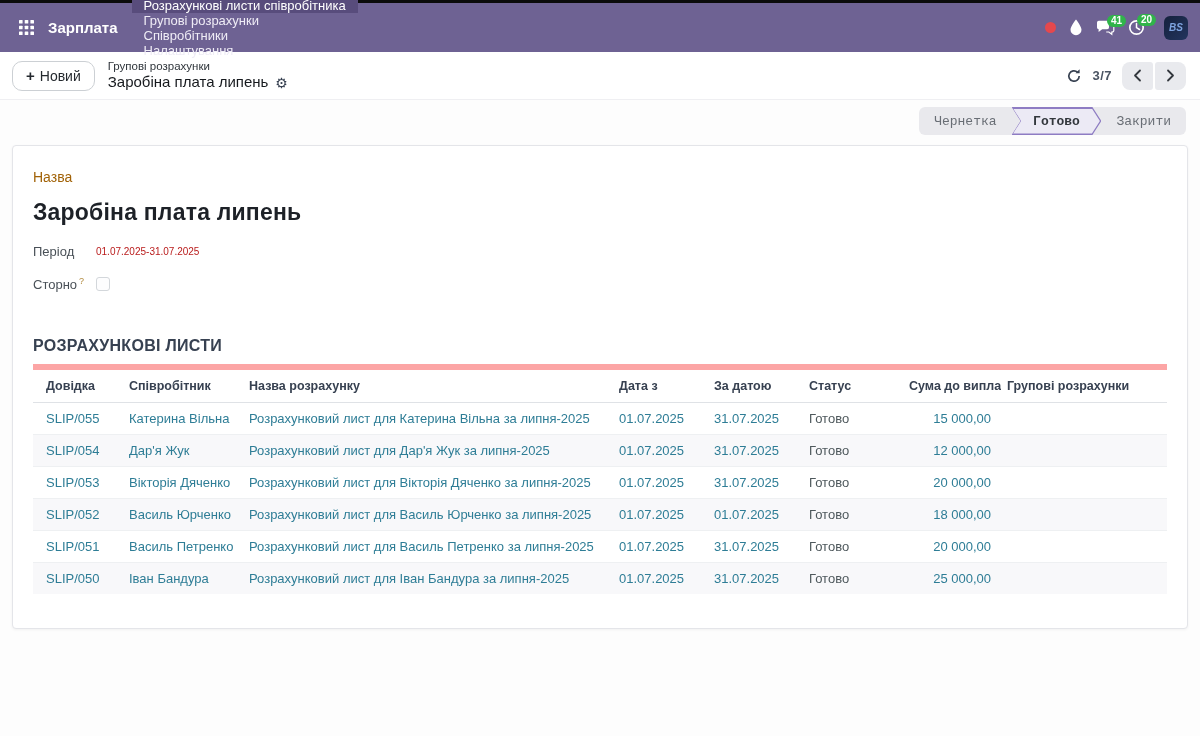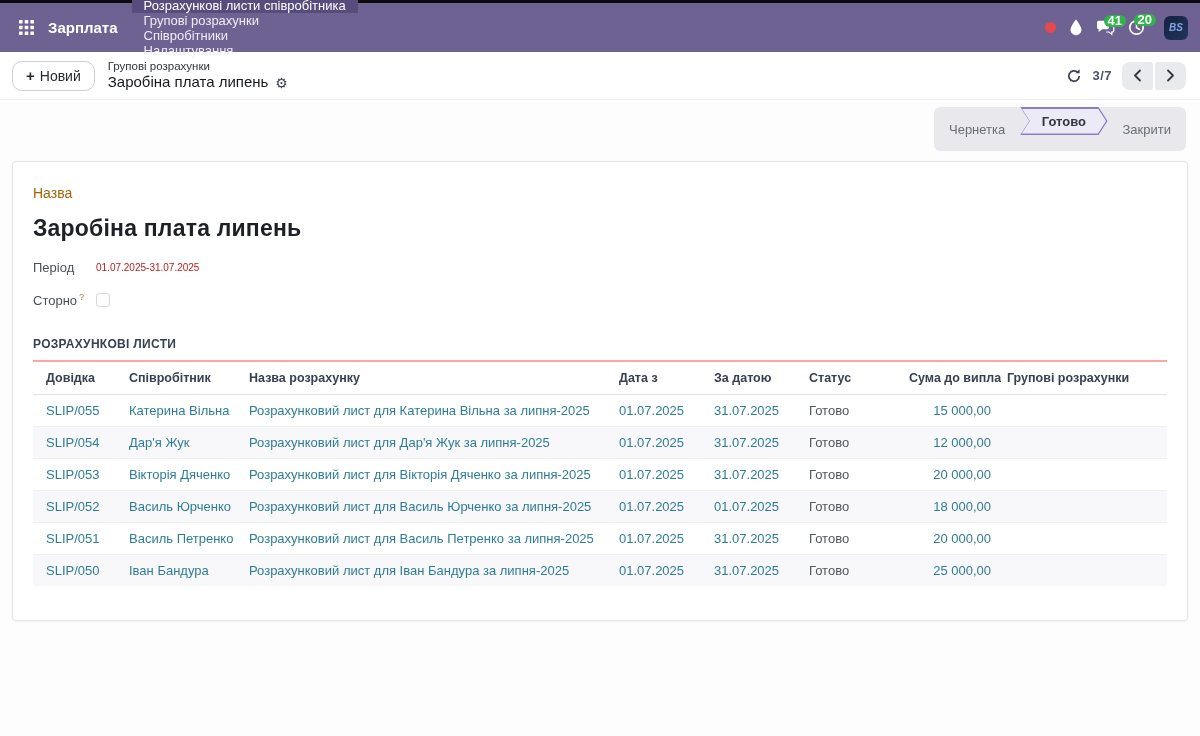--- a/index.html
+++ b/index.html
@@ -14,21 +14,21 @@
   .nav-left { display:flex; align-items:center; padding-left:12px; }
   .apps-btn { width:28px; height:33px; display:flex; align-items:center; justify-content:center; cursor:pointer; }
   .app-label { font-size:15px; font-weight:bold; padding:0 14px 0 8px; display:flex; align-items:center; }
   .nav-menu { display:flex; align-items:stretch;flex-direction:column; }
   .nav-item { font-size:13px; color:#efecf6; padding:0 12px; display:flex; align-items:center; cursor:pointer; white-space:nowrap; }
   .nav-item.active { background:#584C7C; color:#fff; }
   .nav-right { margin-left:auto; display:flex; align-items:center; gap:13px; padding-right:12px; }
   .record-dot { width:11px; height:11px; border-radius:50%; background:#E5484D; }
   .systray-icon { position:relative; display:flex; align-items:center; }
   .badge { position:absolute; top:-5px; right:-11px; background:#30B44A; color:#fff;
-    font-size:13px; font-weight:bold; border-radius:9px; padding:1px 4px; line-height:10px; }
+    font-size:10px; font-weight:bold; border-radius:9px; padding:1px 4px; line-height:10px; }
   .avatar { width:24px; height:24px; border-radius:6px; margin-left:6px;
     background:linear-gradient(135deg,#15213d,#23355e); color:#7ea4e0;
     font-size:10px; font-weight:bold; font-style:italic; display:flex; align-items:center; justify-content:center; }
 
   
   .control-panel { height:48px; background:#fff; display:flex; align-items:center;
     padding:0 14px 0 12px; border-bottom:1px solid #efeff2; }
   .btn-new { display:flex; align-items:center; gap:5px; background:#fff; border:1px solid #ccd0d4;
     border-radius:10px; padding:6px 13px; font-size:14px; color:#24292e; cursor:pointer;
     font-family:"Liberation Sans", sans-serif; }
@@ -43,42 +43,42 @@
   .refresh-btn { cursor:pointer; display:flex; align-items:center; }
   .pager-text { font-size:13px; color:#4b5563; letter-spacing:.5px; }
   .pager-btns { display:flex; gap:2px; }
   .pager-btn { width:31px; height:28px; background:#e9eaee; border:none; border-radius:8px;
     display:flex; align-items:center; justify-content:center; cursor:pointer; }
   .pager-btn:first-child { border-top-right-radius:3px; border-bottom-right-radius:3px; }
   .pager-btn:last-child { border-top-left-radius:3px; border-bottom-left-radius:3px; }
 
   
   .status-row { display:flex; justify-content:flex-end; padding:7px 14px 10px; }
-  .statusbar { display:flex; background:#e9e9ed; border-radius:6px; height:44px; overflow:hidden; align-items:stretch; }
+  .statusbar { display:flex; background:#e9e9ed; border-radius:6px; height:28px; overflow:hidden; align-items:stretch;font-family:Liberation Mono, monospace; }
   .step { font-size:13px; color:#696e75; display:flex; align-items:center; padding:0 15px; cursor:pointer; white-space:nowrap; }
   .step-active-wrap { position:relative; height:28px; cursor:pointer; }
   .step-arrow { height:100%; background:#8E7CC3; padding:0; display:flex;
     clip-path:polygon(0 0, calc(100% - 9px) 0, 100% 50%, calc(100% - 9px) 100%, 0 100%, 9px 50%); }
   .step-arrow-inner { margin:1.5px; flex:1; background:#ECEAF5; display:flex; align-items:center;
     justify-content:center; padding:0 20px; font-size:13px; font-weight:bold; color:#33373d;
     clip-path:polygon(0 0, calc(100% - 8px) 0, 100% 50%, calc(100% - 8px) 100%, 0 100%, 8px 50%); }
 
   
   .sheet { margin:0 12px; background:#fff; border:1px solid #e4e5e9; border-radius:4px;
     box-shadow:0 1px 3px rgba(0,0,0,.05); padding:23px 20px 34px; }
   .field-label-sm { font-size:14px; color:#a16207; margin-bottom:14px; }
   .record-title { font-size:23px; font-weight:600; color:#1d2127; margin-bottom:18px; letter-spacing:.2px; }
   .field-row { display:flex; align-items:center; margin-bottom:17px; }
   .field-label { width:63px; font-size:13px; color:#495057; flex-shrink:0; }
   .field-value { font-size:10px; color:#b91c1c; }
   .help-sup { font-size:9px; color:#b0883b; vertical-align:super; margin-left:2px; }
   .checkbox { width:14px; height:14px; border:1px solid #d3d7db; border-radius:3px; background:#fdfdfe; cursor:pointer; }
 
-  .section-title { font-size:12px; font-weight:bold; color:#374151; letter-spacing:.3px;
-    margin-top:29px; padding-bottom:9px; border-bottom:2px solid #fca5a5; }
+  .section-title { font-size:16px; font-weight:bold; color:#374151; letter-spacing:.3px;
+    margin-top:45px; padding-bottom:9px; border-bottom:6px solid #fca5a5; }
 
   
   table { width:100%; border-collapse:collapse; font-size:13px; table-layout:fixed; }
   th { text-align:left; font-weight:600; color:#374151; padding:9px 6px;
     border-bottom:1px solid #dfe2e6; font-size:12.5px; white-space:nowrap; overflow:hidden; cursor:pointer; }
   td { padding:8px 6px; white-space:nowrap; overflow:hidden; }
   tbody tr { border-top:1px solid #eef0f2; cursor:pointer; }
   tbody tr:first-child { border-top:none; }
   tbody tr:nth-child(even) { background:#f8f8fa; }
   th.col-first, td.col-first { padding-left:13px; }

